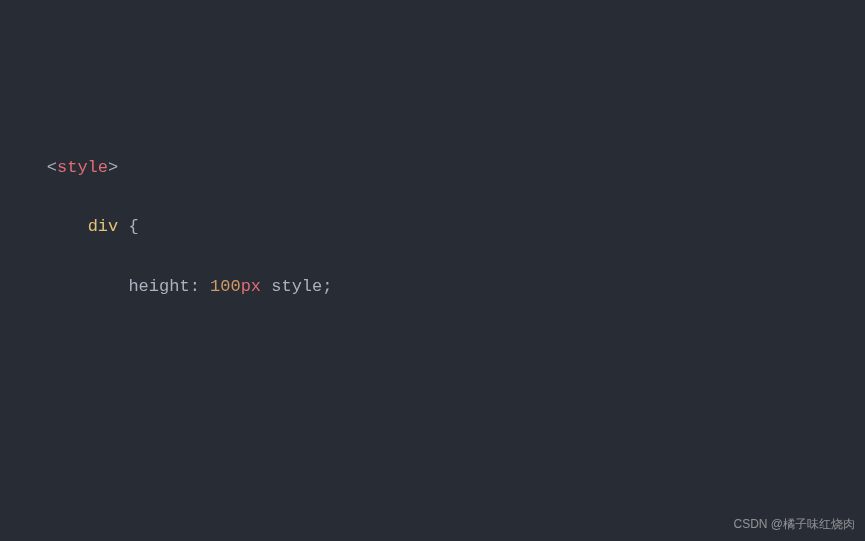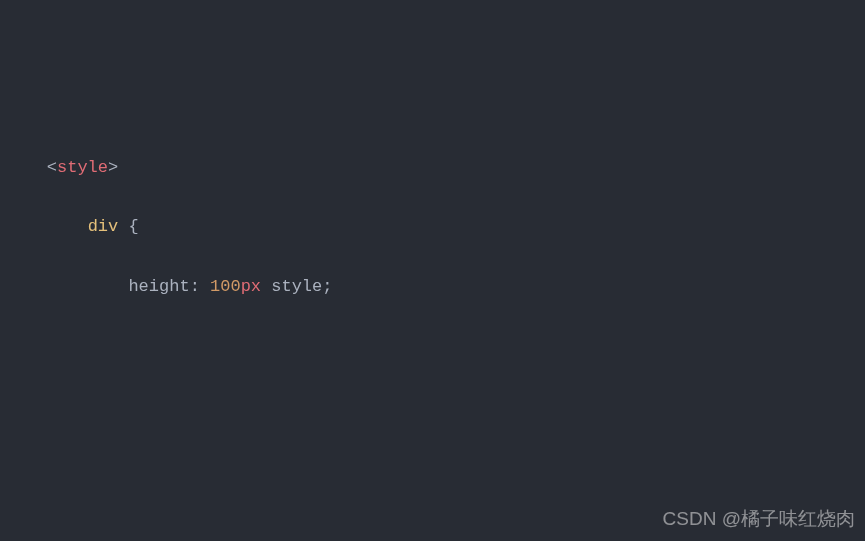--- a/index.html
+++ b/index.html
@@ -40,21 +40,21 @@
     vertical-align: -2px;
     margin-right: 3px;
   }
   .swatch.pink    { background: pink; }
   .watermark {
     position: absolute;
     right: 10px;
     bottom: 6px;
     color: rgba(230,230,230,0.55);
     font-family: "Microsoft YaHei", Arial, sans-serif;
-    font-size: 19px;
+    font-size: 12px;
     white-space: nowrap;
   }
 </style>
 </head>
 <body>
 
 
 
 <div class="code">
 <span class="line">    <span class="angle">&lt;</span><span class="tag">style</span><span class="angle">&gt;</span></span>

